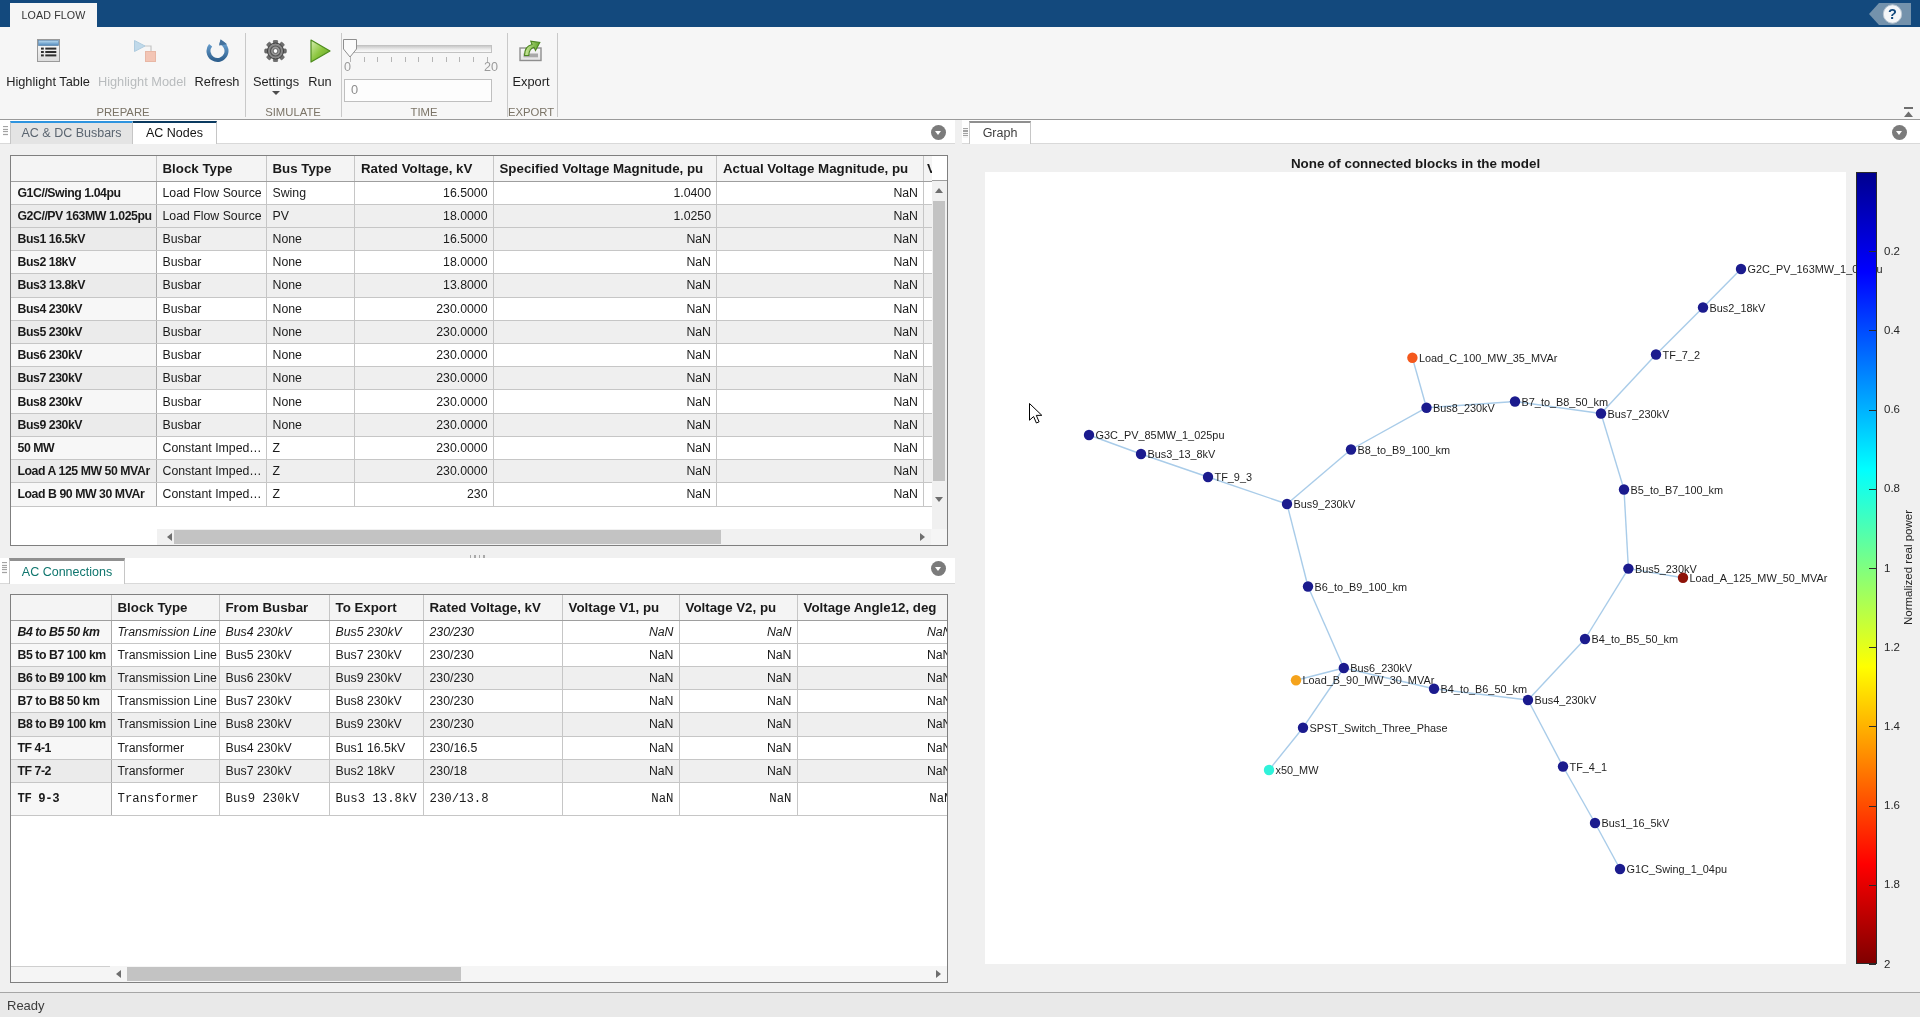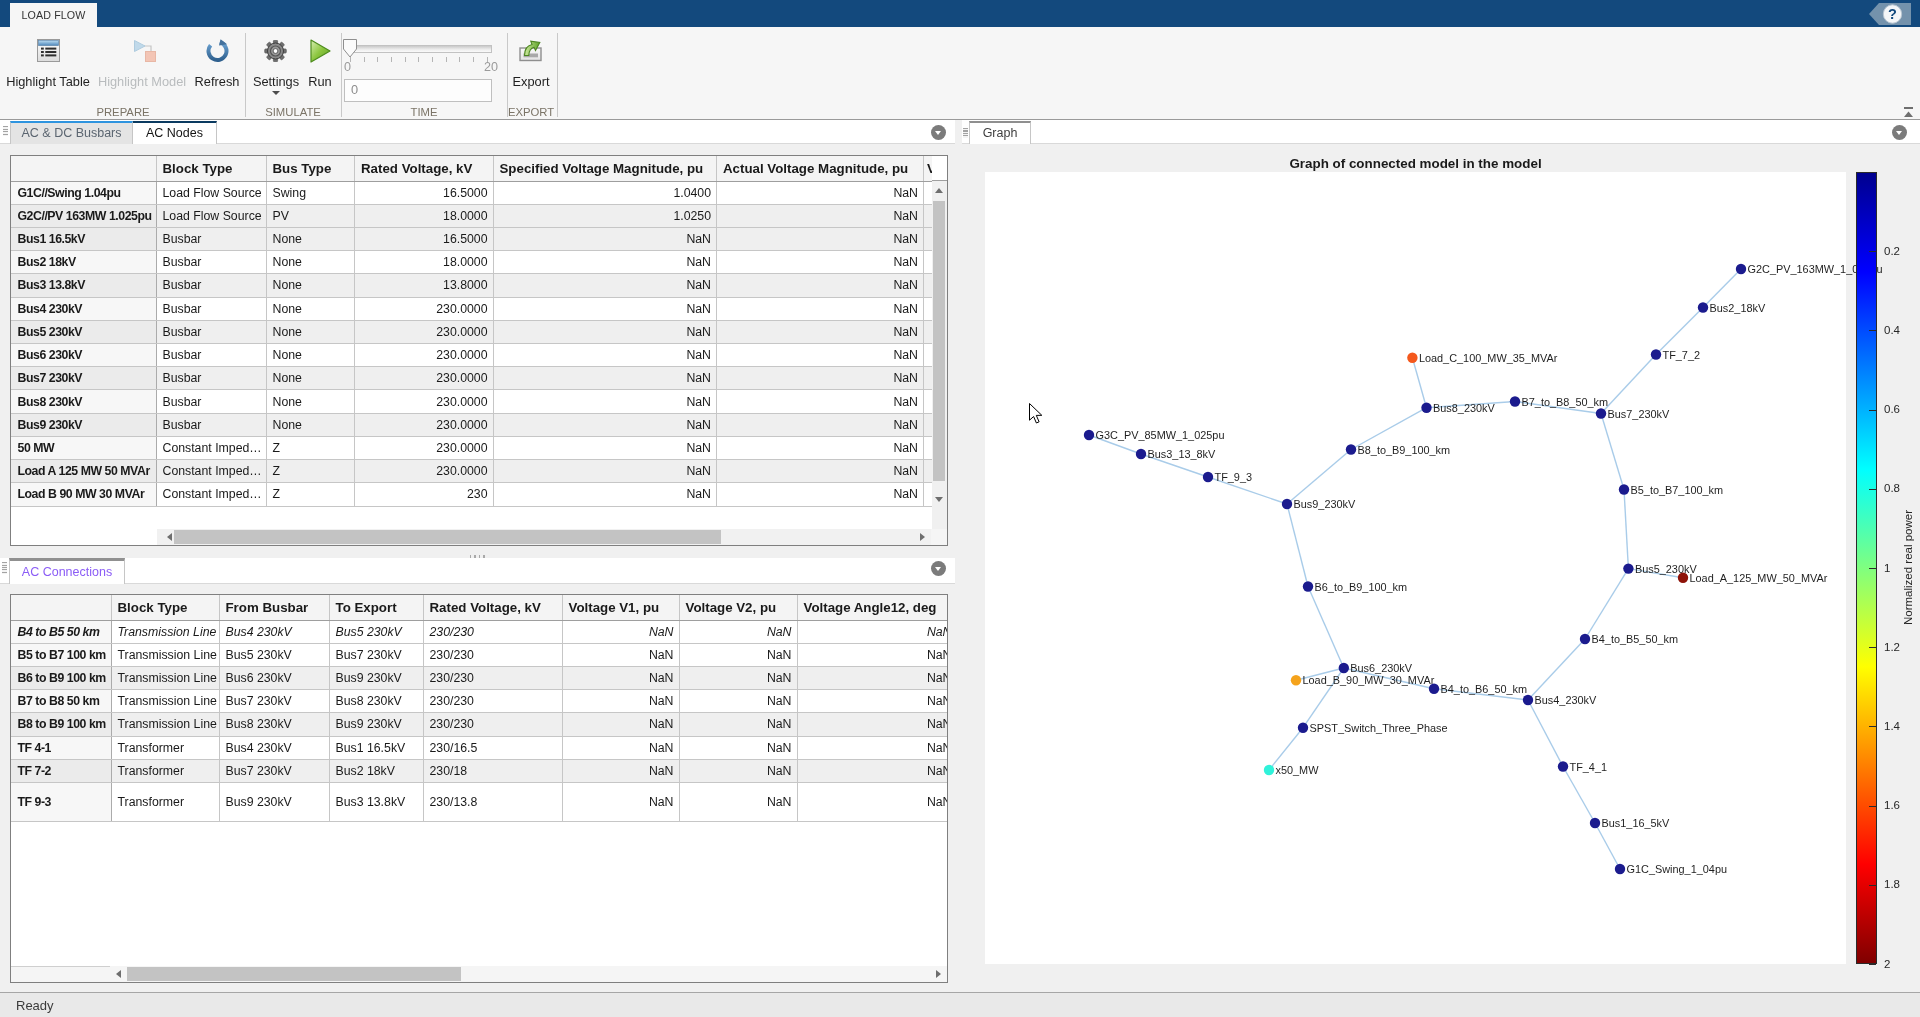--- a/index.html
+++ b/index.html
@@ -334,21 +334,21 @@
  <div class="sb abs" style="left:146px;bottom:0;width:774px;height:16px;background:#f1f1f1;"></div>
  <div class="tri" style="left:156px;bottom:4px;border-top:4px solid transparent;border-bottom:4px solid transparent;border-right:5px solid #6e6e6e;"></div>
  <div class="thumb" style="left:163px;bottom:1px;width:547px;height:14px;"></div>
  <div class="tri" style="left:909px;bottom:4px;border-top:4px solid transparent;border-bottom:4px solid transparent;border-left:5px solid #6e6e6e;"></div>
  <div class="abs" style="right:0;bottom:0;width:16px;height:16px;background:#f5f5f5;"></div>
 </div>
 <div class="abs" style="left:470px;top:554.5px;width:18px;height:3px;background:repeating-linear-gradient(to right,#a9a9a9 0,#a9a9a9 1.5px,transparent 1.5px,transparent 4.5px);"></div>
 
 <div class="tabstrip" style="left:0;top:558px;width:955px;height:26px;"></div>
 <div class="grip" style="left:2px;top:562px;height:12px;"></div>
-<div class="tab" style="left:9px;top:558px;width:116px;height:26px;background:#fff;border-top:3px solid #909090;border-left:1px solid #c6c6c6;border-right:1px solid #c6c6c6;line-height:22px;color:#8b5cf6;">AC Connections</div>
+<div class="tab" style="left:9px;top:558px;width:116px;height:26px;background:#fff;border-top:3px solid #909090;border-left:1px solid #c6c6c6;border-right:1px solid #c6c6c6;line-height:22px;color:#0f766e;">AC Connections</div>
 <div class="cbtn" style="left:931px;top:560.5px;"></div>
 
 <div class="abs" style="left:10px;top:594px;width:938px;height:389px;border:1px solid #7f7f7f;background:#fff;overflow:hidden;">
  <table class="tbl" style="width:945px;">
   <colgroup>
         <col style="width:100px">
         <col style="width:108px">
         <col style="width:110px">
         <col style="width:94px">
         <col style="width:139px">
@@ -430,21 +430,21 @@
         <tr class="st" style="height:23.23px;">
           <td class="rh">TF 7-2</td>
           <td>Transformer</td>
           <td>Bus7 230kV</td>
           <td>Bus2 18kV</td>
           <td>230/18</td>
           <td class="num">NaN</td>
           <td class="num">NaN</td>
           <td class="num">NaN</td>
         </tr>
-        <tr style="height:39px;">
+        <tr style="height:33px;font-family:Liberation Mono, monospace;">
           <td class="rh">TF 9-3</td>
           <td>Transformer</td>
           <td>Bus9 230kV</td>
           <td>Bus3 13.8kV</td>
           <td>230/13.8</td>
           <td class="num">NaN</td>
           <td class="num">NaN</td>
           <td class="num">NaN</td>
         </tr>
  </tbody>
@@ -454,21 +454,21 @@
  <div class="sb abs" style="left:99px;bottom:0;width:837px;height:16px;background:#f5f5f5;"></div>
  <div class="tri" style="left:105px;bottom:4px;border-top:4px solid transparent;border-bottom:4px solid transparent;border-right:5px solid #6e6e6e;"></div>
  <div class="thumb" style="left:116px;bottom:1px;width:334px;height:14px;"></div>
  <div class="tri" style="left:925px;bottom:4px;border-top:4px solid transparent;border-bottom:4px solid transparent;border-left:5px solid #6e6e6e;"></div>
 </div>
 
 <div class="tabstrip" style="left:962px;top:120px;width:958px;height:24px;"></div>
 <div class="grip" style="left:962.5px;top:128px;height:10px;"></div>
 <div class="tab" style="left:969px;top:121px;width:62px;height:23px;background:#fff;border-top:2.5px solid #8f8f8f;border-left:1px solid #c6c6c6;border-right:1px solid #c6c6c6;line-height:20px;color:#3f3f3f;">Graph</div>
 <div class="cbtn" style="left:1892px;top:125px;"></div>
-<div class="abs" style="left:1158px;top:156px;width:515px;height:16px;text-align:center;font-size:13.4px;font-weight:bold;color:#1a1a1a;">Graph of connected model in the model</div>
+<div class="abs" style="left:1158px;top:156px;width:515px;height:16px;text-align:center;font-size:13.4px;font-weight:bold;color:#1a1a1a;">None of connected blocks in the model</div>
 <svg class="abs" style="left:959px;top:144px;" width="961" height="848" viewBox="959 144 961 848">
     <rect x="985" y="172" width="861" height="792" fill="#ffffff"></rect>
     <line x1="1741" y1="269" x2="1703" y2="307.5" stroke="#a9cce9" stroke-width="1.4"></line>
     <line x1="1703" y1="307.5" x2="1656" y2="354.5" stroke="#a9cce9" stroke-width="1.4"></line>
     <line x1="1656" y1="354.5" x2="1601" y2="413.5" stroke="#a9cce9" stroke-width="1.4"></line>
     <line x1="1412.4" y1="357.8" x2="1426.5" y2="407.7" stroke="#a9cce9" stroke-width="1.4"></line>
     <line x1="1426.5" y1="407.7" x2="1515" y2="401.5" stroke="#a9cce9" stroke-width="1.4"></line>
     <line x1="1515" y1="401.5" x2="1601" y2="413.5" stroke="#a9cce9" stroke-width="1.4"></line>
     <line x1="1426.5" y1="407.7" x2="1351" y2="449.5" stroke="#a9cce9" stroke-width="1.4"></line>
     <line x1="1351" y1="449.5" x2="1287" y2="504" stroke="#a9cce9" stroke-width="1.4"></line>
@@ -561,13 +561,13 @@
 <div class="cblabel" style="left:1884px;top:720.9px;">1.4</div>
 <div class="abs" style="left:1869px;top:805.6px;width:7px;height:1px;background:#2b2b2b;"></div>
 <div class="cblabel" style="left:1884px;top:800.1px;">1.6</div>
 <div class="abs" style="left:1869px;top:884.8px;width:7px;height:1px;background:#2b2b2b;"></div>
 <div class="cblabel" style="left:1884px;top:879.3px;">1.8</div>
 <div class="abs" style="left:1869px;top:964.0px;width:7px;height:1px;background:#2b2b2b;"></div>
 <div class="cblabel" style="left:1884px;top:958.5px;">2</div>
 <div class="cblabel" style="left:1846px;top:562px;width:124px;text-align:center;transform:rotate(-90deg);transform-origin:center;">Normalized real power</div>
 
 <div class="abs" style="left:0;top:992px;width:1920px;height:25px;background:#e9e9e9;border-top:1px solid #a6a6a6;"></div>
-<div class="abs" style="left:16px;top:998px;font-size:13px;color:#3c3c3c;">Ready</div>
+<div class="abs" style="left:7px;top:998px;font-size:13px;color:#3c3c3c;">Ready</div>
 
 </body></html>

